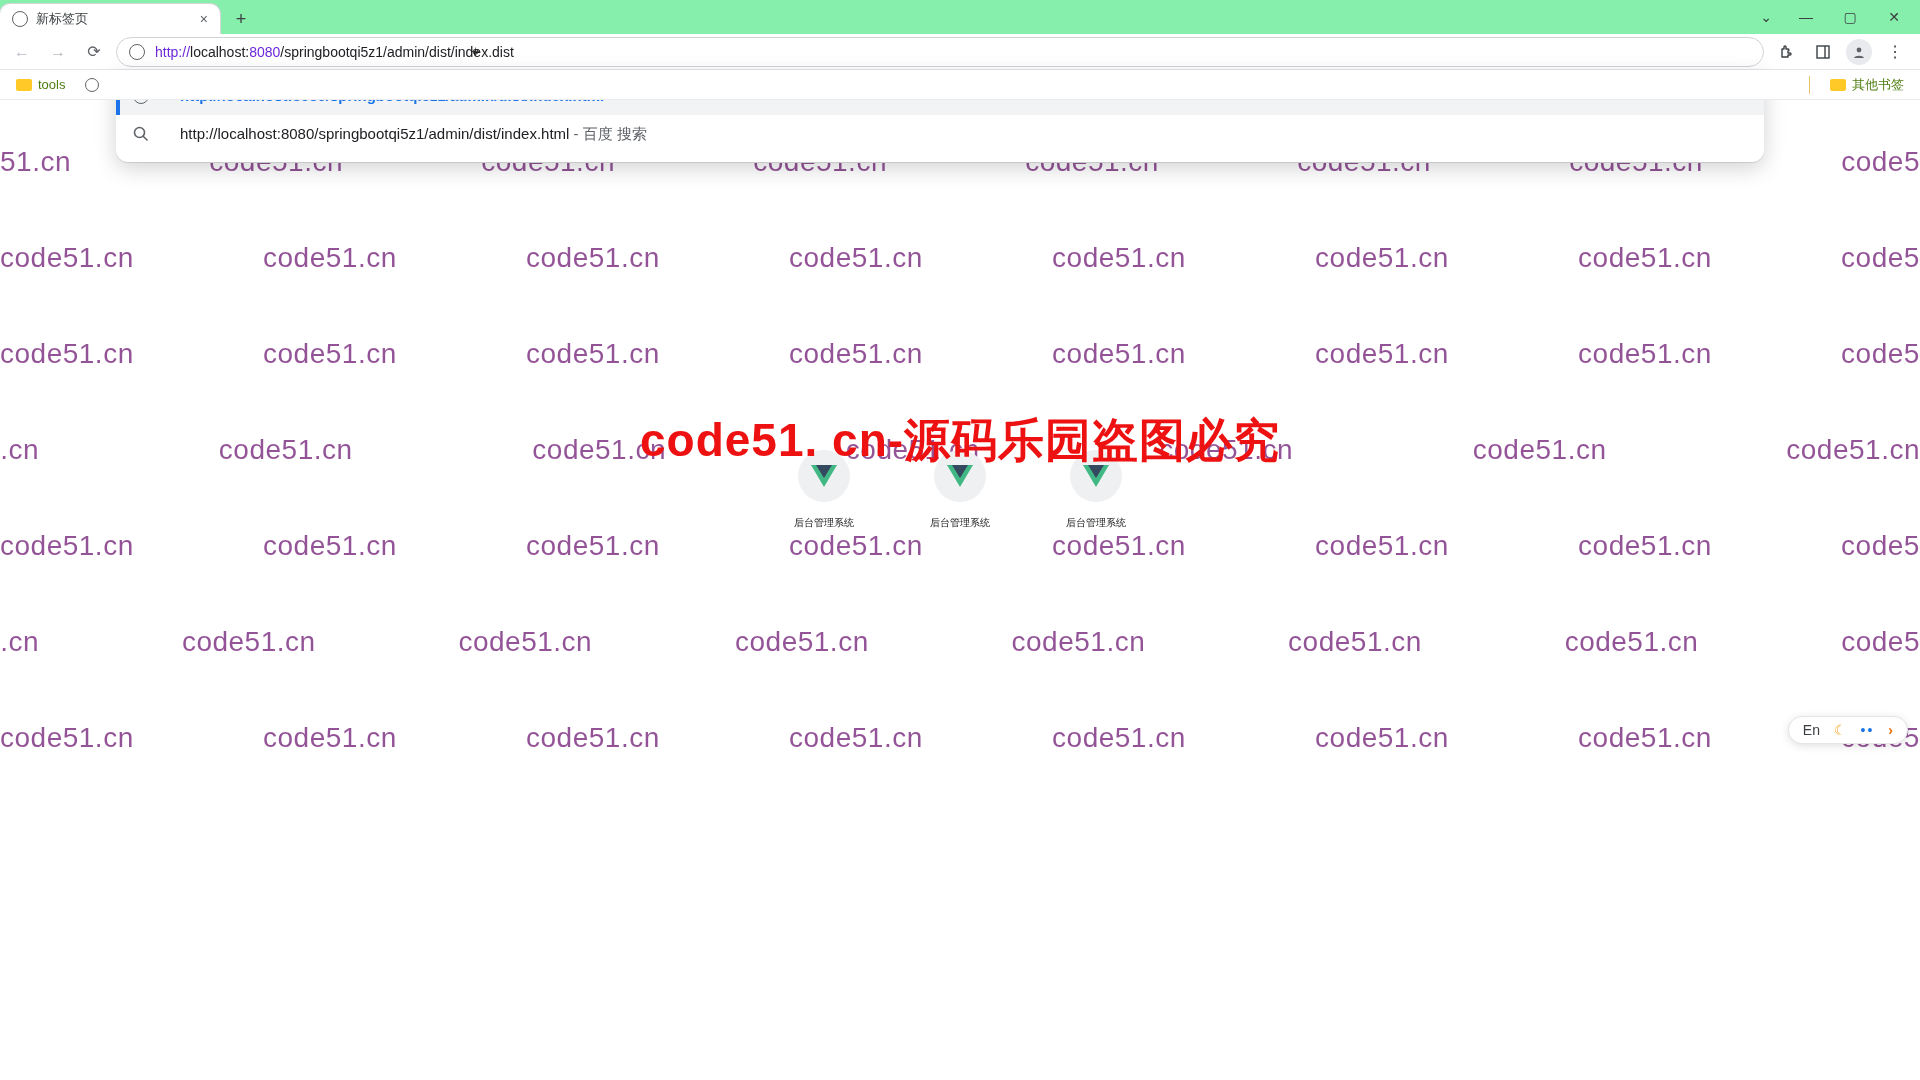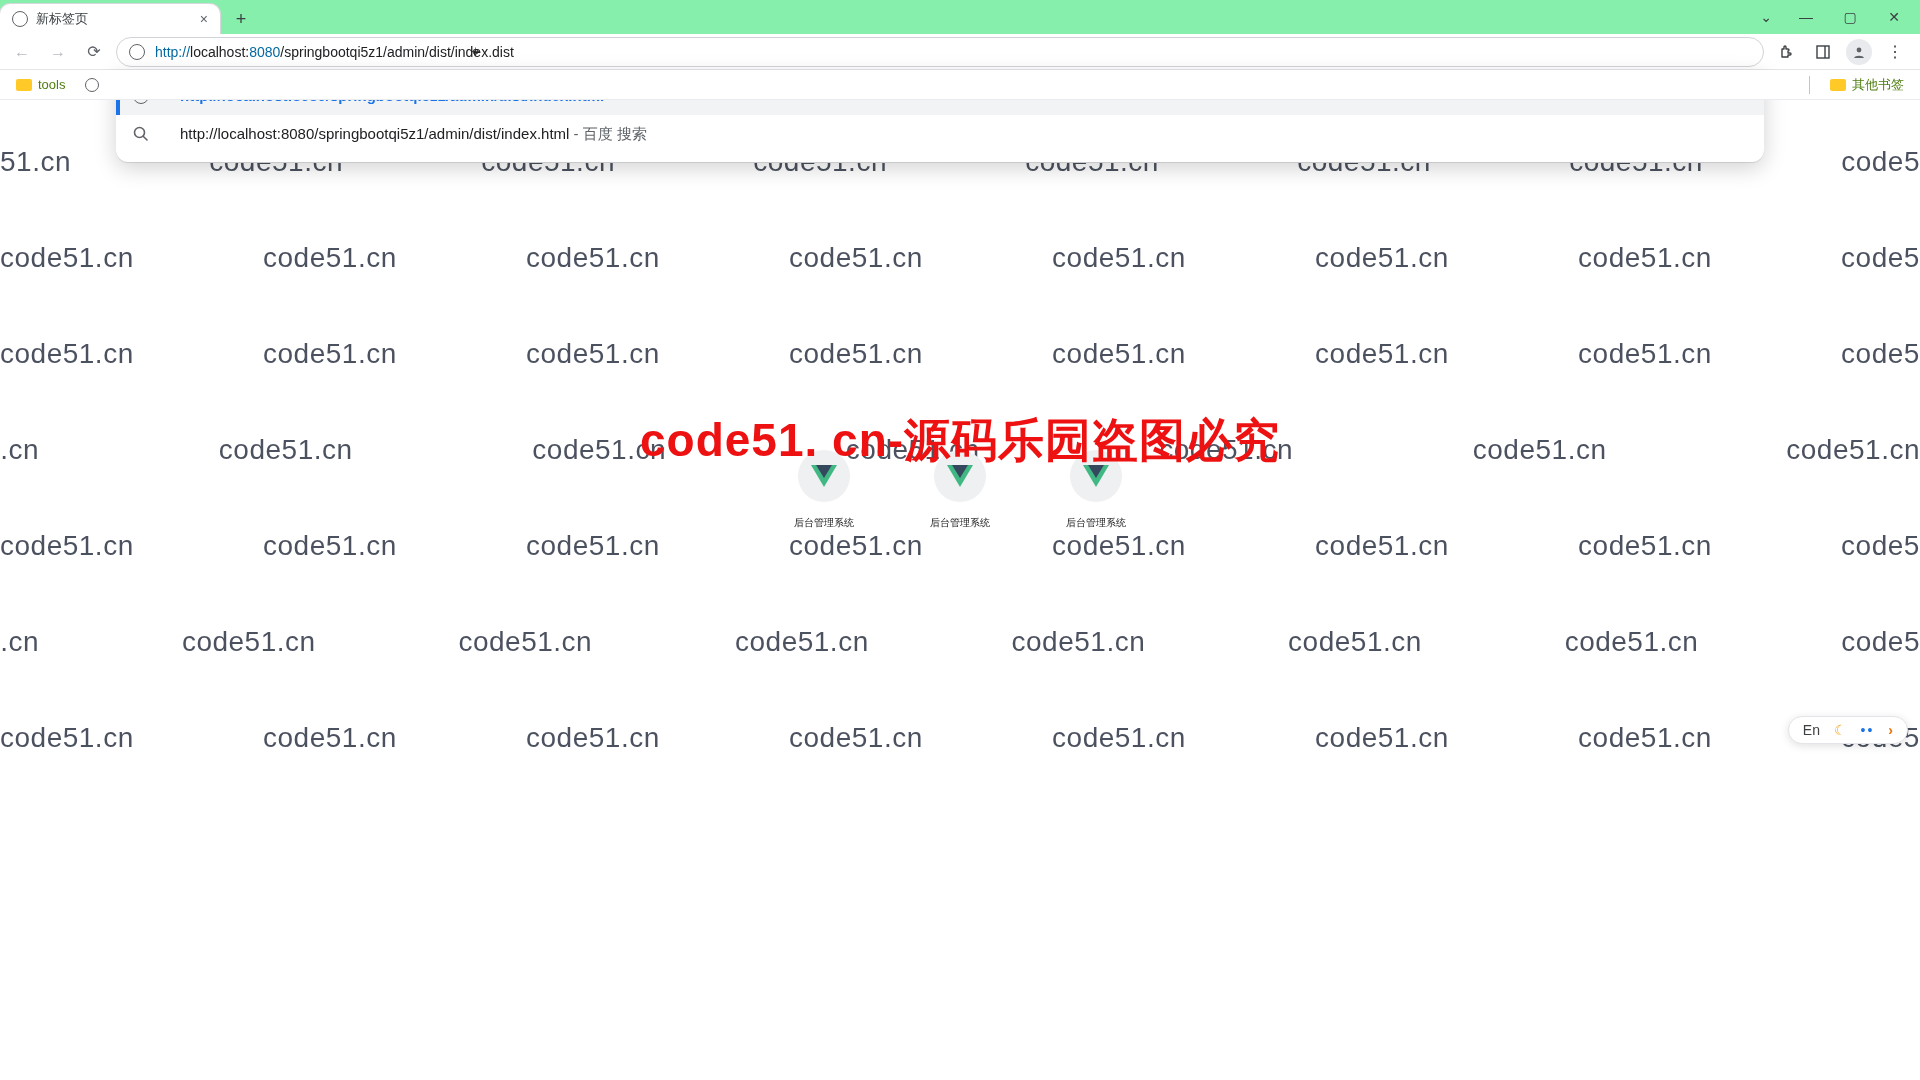--- a/index.html
+++ b/index.html
@@ -1,21 +1,21 @@
 <!DOCTYPE html>
 <html><head>
 <meta charset="utf-8">
 <style>
   * { margin: 0; padding: 0; box-sizing: border-box; font-family: "Segoe UI", "Microsoft YaHei", Arial, sans-serif; }
   html, body { width: 1920px; height: 1080px; overflow: hidden; background: #fff; }
 
   
   .watermark {
     position: absolute; inset: 0; z-index: 0; pointer-events: none;
-    color: #0f172a; font-size: 28px; letter-spacing: 0.5px;
+    color: #701a75; font-size: 28px; letter-spacing: 0.5px;
   }
   .wm-row { position: absolute; width: 100%; display: flex; justify-content: space-between; padding: 0 0px; }
   .wm-row span { opacity: 0.75; white-space: nowrap; }
 
   
   .titlebar {
     position: relative; z-index: 5;
     height: 34px; display: flex; align-items: stretch; background: #86efac;
   }
   .tab {
@@ -60,21 +60,21 @@
     display: flex; align-items: center; gap: 10px;
     height: 30px; border: 1px solid #d0d3d8; border-radius: 15px;
     background: #fff; padding: 0 12px;
   }
   .omnibox .site-icon {
     width: 16px; height: 16px; border-radius: 50%;
     display: inline-flex; align-items: center; justify-content: center;
     border: 1.5px solid #5f6368; font-size: 9px; color: #5f6368;
   }
   .omnibox .url { font-size: 14px; color: #202124; flex: 1; }
-  .omnibox .url .dim { color: #0369a1; }
+  .omnibox .url .dim { color: #6d28d9; }
   .cursor-caret {
     position: absolute; left: 355px; top: 6px; font-size: 16px; color: #222; pointer-events:none;
   }
 
   
   .suggestions {
     position: absolute; left: 0; right: 0; top: 34px;
     background: #fff; border-radius: 0 0 12px 12px;
     box-shadow: 0 6px 22px rgba(0,0,0,0.18), 0 1px 0 #e3e5e8;
     padding: 6px 0 8px 0; z-index: 10;

